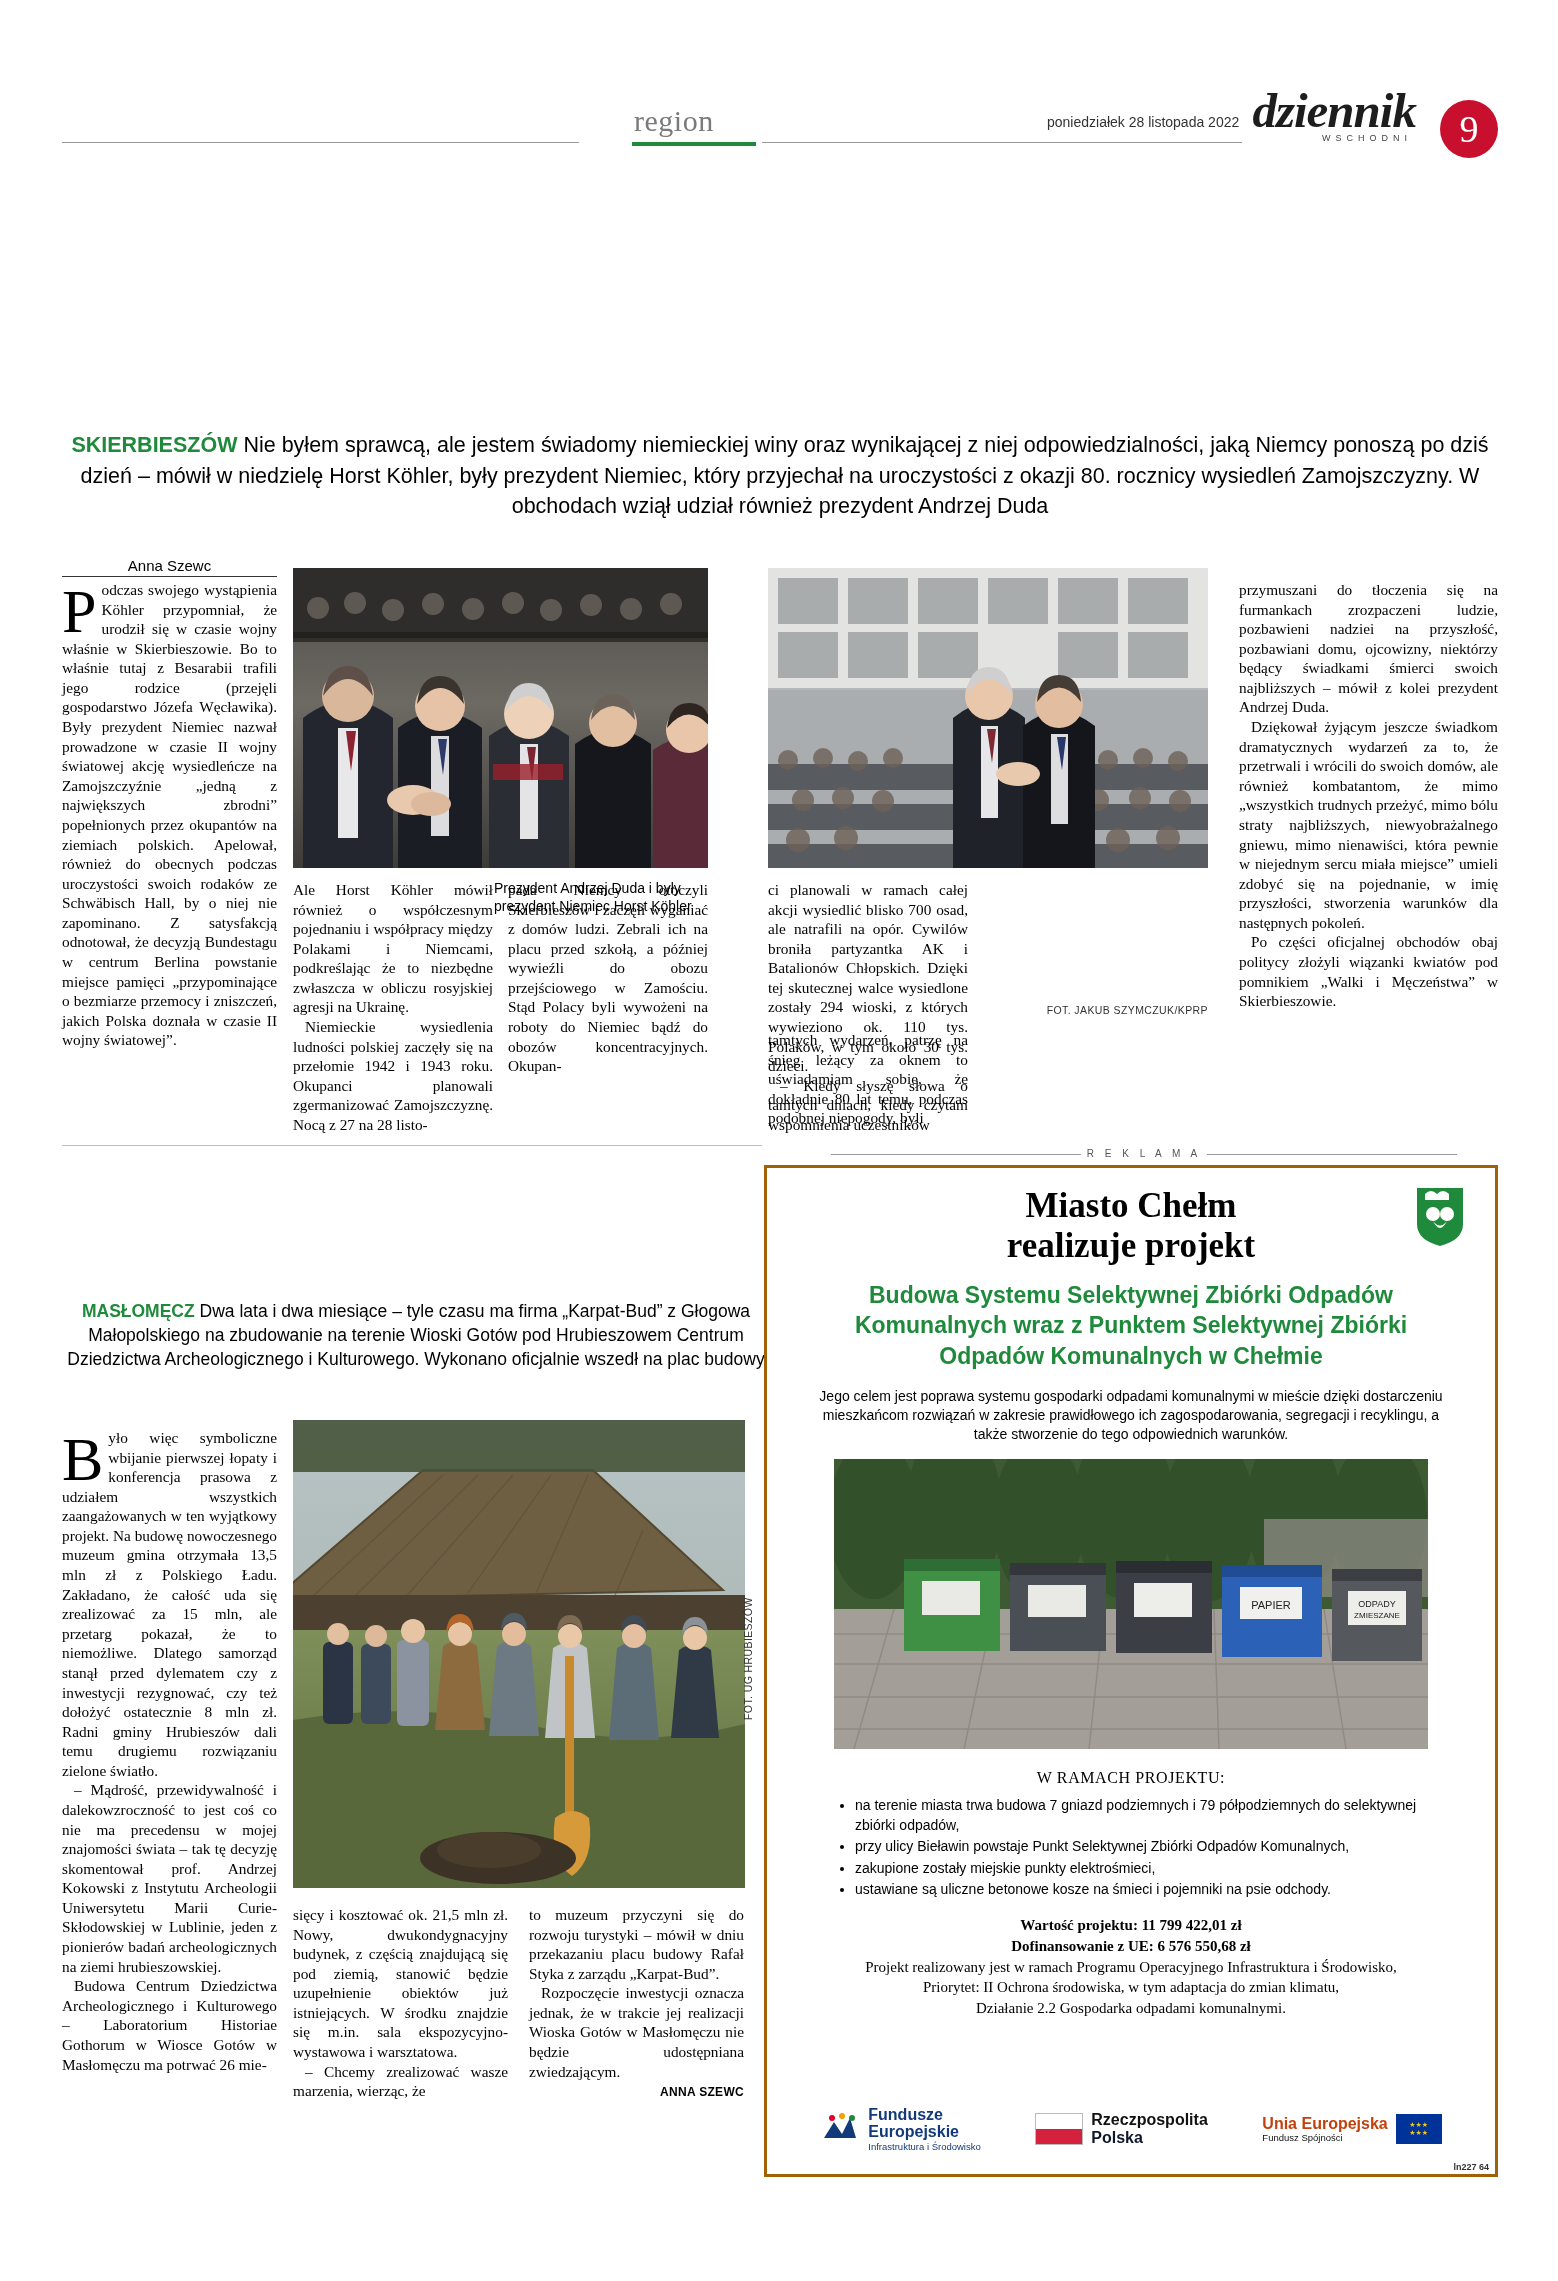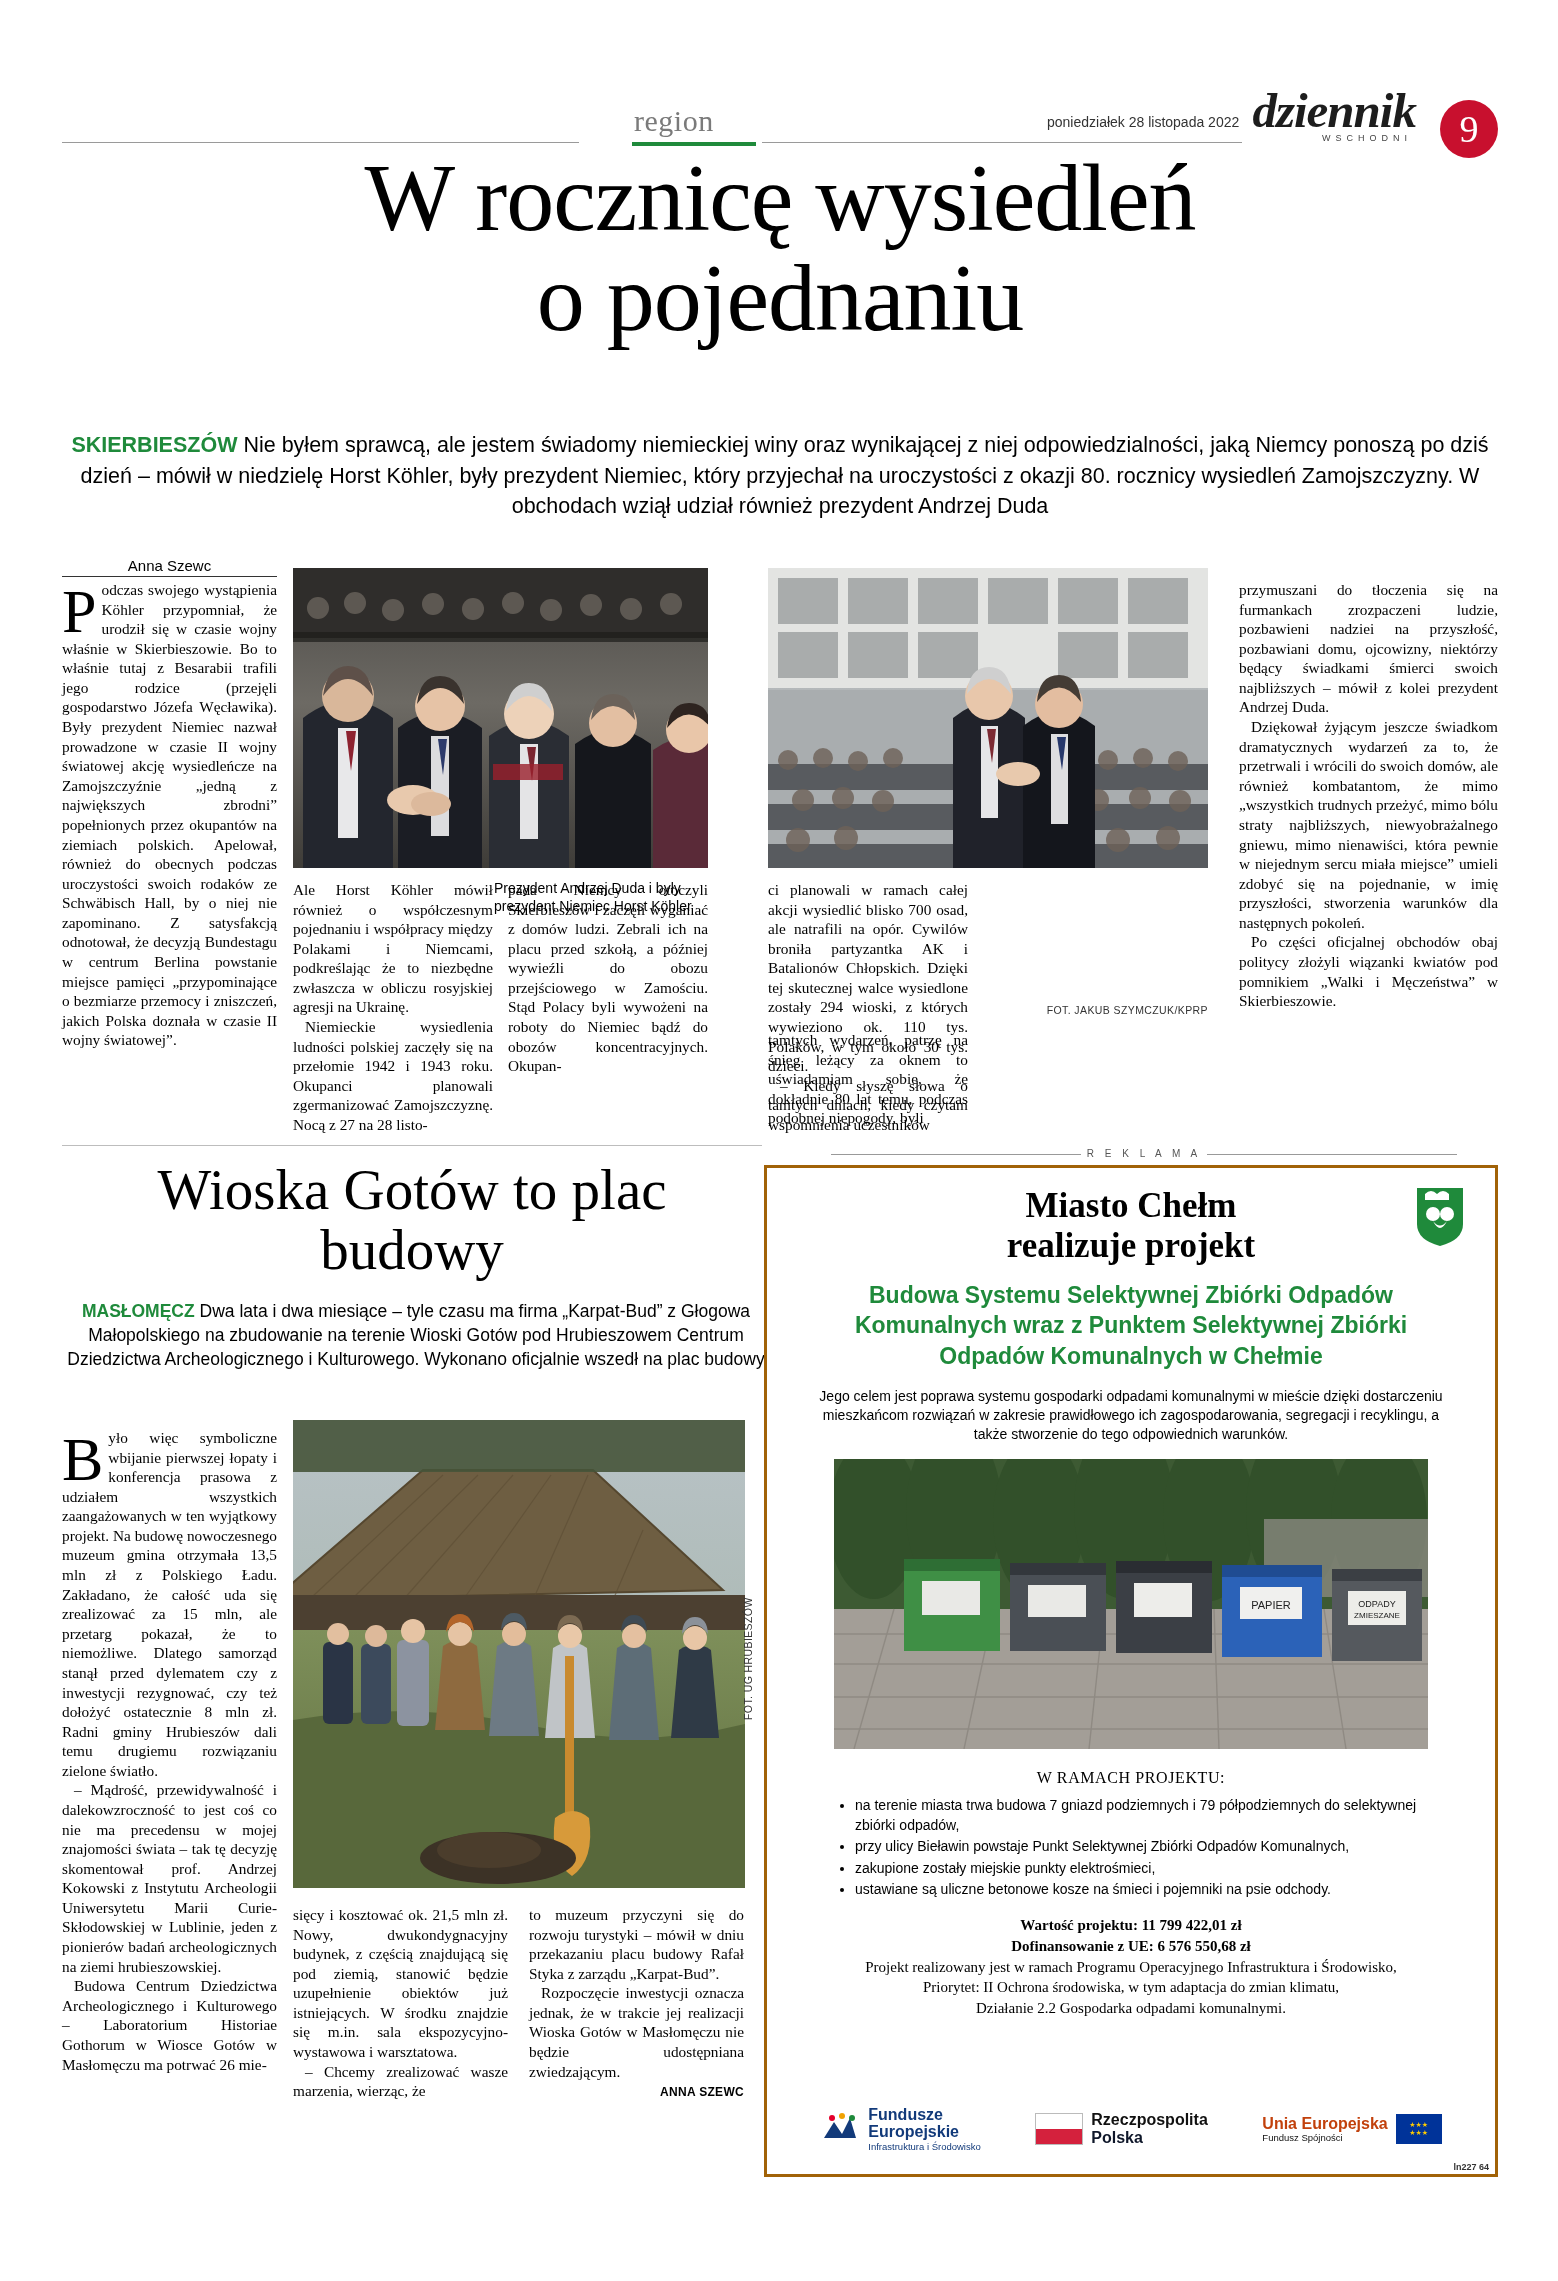--- a/index.html
+++ b/index.html
@@ -419,24 +419,20 @@
     <div class="section-word">region</div>
     <div class="section-underline"></div>
     <div class="issue-date">poniedziałek 28 listopada 2022</div>
     <div class="brand">
       <div class="brand-name">dziennik</div>
       <div class="brand-sub">WSCHODNI</div>
     </div>
     <div class="page-number">9</div>
   </div>
 
-  <div class="headline">
-    <span>W rocznicę wysiedleń</span>
-    <span class="l2">o pojednaniu</span>
-  </div>
 
   <div class="lead">
     <span class="loc">SKIERBIESZÓW</span><span> Nie byłem sprawcą, ale jestem świadomy niemieckiej winy oraz wynikającej z niej odpowiedzialności, jaką Niemcy ponoszą po dziś dzień – mówił w niedzielę Horst Köhler, były prezydent Niemiec, który przyjechał na uroczystości z okazji 80. rocznicy wysiedleń Zamojszczyzny. W obchodach wziął udział również prezydent Andrzej Duda</span>
   </div>
 
   <div class="byline">Anna Szewc</div>
 
   <div class="col c1">
     <p class="dropcap">Podczas swojego wystąpienia Köhler przypomniał, że urodził się w czasie wojny właśnie w Skierbieszowie. Bo to właśnie tutaj z Besarabii trafili jego rodzice (przejęli gospodarstwo Józefa Węcławika). Były prezydent Niemiec nazwał prowadzone w czasie II wojny światowej akcję wysiedleńcze na Zamojszczyźnie „jedną z największych zbrodni” popełnionych przez okupantów na ziemiach polskich. Apelował, również do obecnych podczas uroczystości swoich rodaków ze Schwäbisch Hall, by o niej nie zapominano. Z satysfakcją odnotował, że decyzją Bundestagu w centrum Berlina powstanie miejsce pamięci „przypominające o bezmiarze przemocy i zniszczeń, jakich Polska doznała w czasie II wojny światowej”.</p>
   </div>
@@ -593,24 +589,20 @@
         <path d="M269 134 q22 -29 44 0 q-2 -27 -22 -27 q-20 0 -22 27Z" fill="#443c35"></path>
         <rect x="283" y="166" width="17" height="90" fill="#dedee0"></rect>
         <path d="M289 169 l9 0 l-4 33 Z" fill="#27386b"></path>
       </g>
       <ellipse cx="250" cy="206" rx="22" ry="12" fill="#e8c9ad"></ellipse>
     </svg>
   </div>
   <div class="credit cred2">FOT. JAKUB SZYMCZUK/KPRP</div>
 
   <div class="hr-mid"></div>
-  <div class="headline2">
-    <span>Wioska Gotów to plac</span><br>
-    <span>budowy</span>
-  </div>
   <div class="lead2">
     <span class="loc">MASŁOMĘCZ</span><span> Dwa lata i dwa miesiące – tyle czasu ma firma „Karpat-Bud” z Głogowa Małopolskiego na zbudowanie na terenie Wioski Gotów pod Hrubieszowem Centrum Dziedzictwa Archeologicznego i Kulturowego. Wykonano oficjalnie wszedł na plac budowy</span>
   </div>
 
   <div class="col b1">
     <p class="dropcap">Było więc symboliczne wbijanie pierwszej łopaty i konferencja prasowa z udziałem wszystkich zaangażowanych w ten wyjątkowy projekt. Na budowę nowoczesnego muzeum gmina otrzymała 13,5 mln zł z Polskiego Ładu. Zakładano, że całość uda się zrealizować za 15 mln, ale przetarg pokazał, że to niemożliwe. Dlatego samorząd stanął przed dylematem czy z inwestycji rezygnować, czy też dołożyć ostatecznie 8 mln zł. Radni gminy Hrubieszów dali temu drugiemu rozwiązaniu zielone światło.</p>
     <p>– Mądrość, przewidywalność i dalekowzroczność to jest coś co nie ma precedensu w mojej znajomości świata – tak tę decyzję skomentował prof. Andrzej Kokowski z Instytutu Archeologii Uniwersytetu Marii Curie-Skłodowskiej w Lublinie, jeden z pionierów badań archeologicznych na ziemi hrubieszowskiej.</p>
     <p>Budowa Centrum Dziedzictwa Archeologicznego i Kulturowego – Laboratorium Historiae Gothorum w Wiosce Gotów w Masłomęczu ma potrwać 26 mie-</p>
   </div>
 

